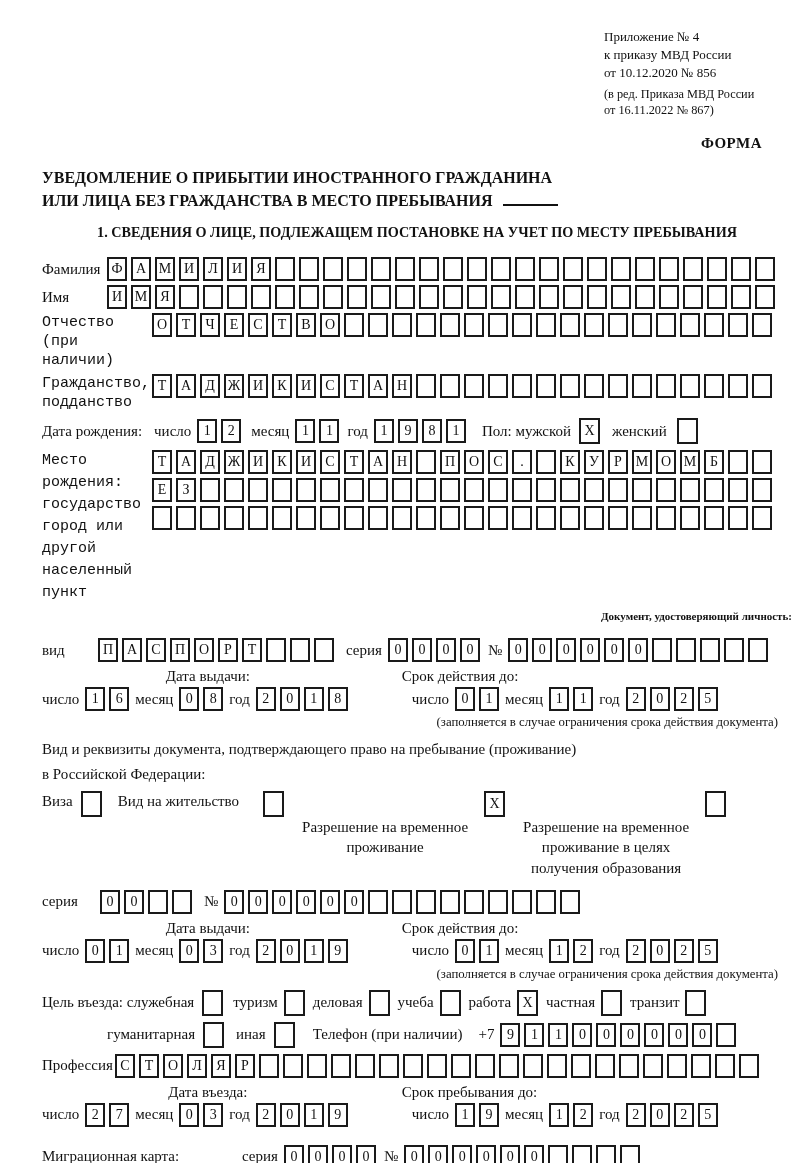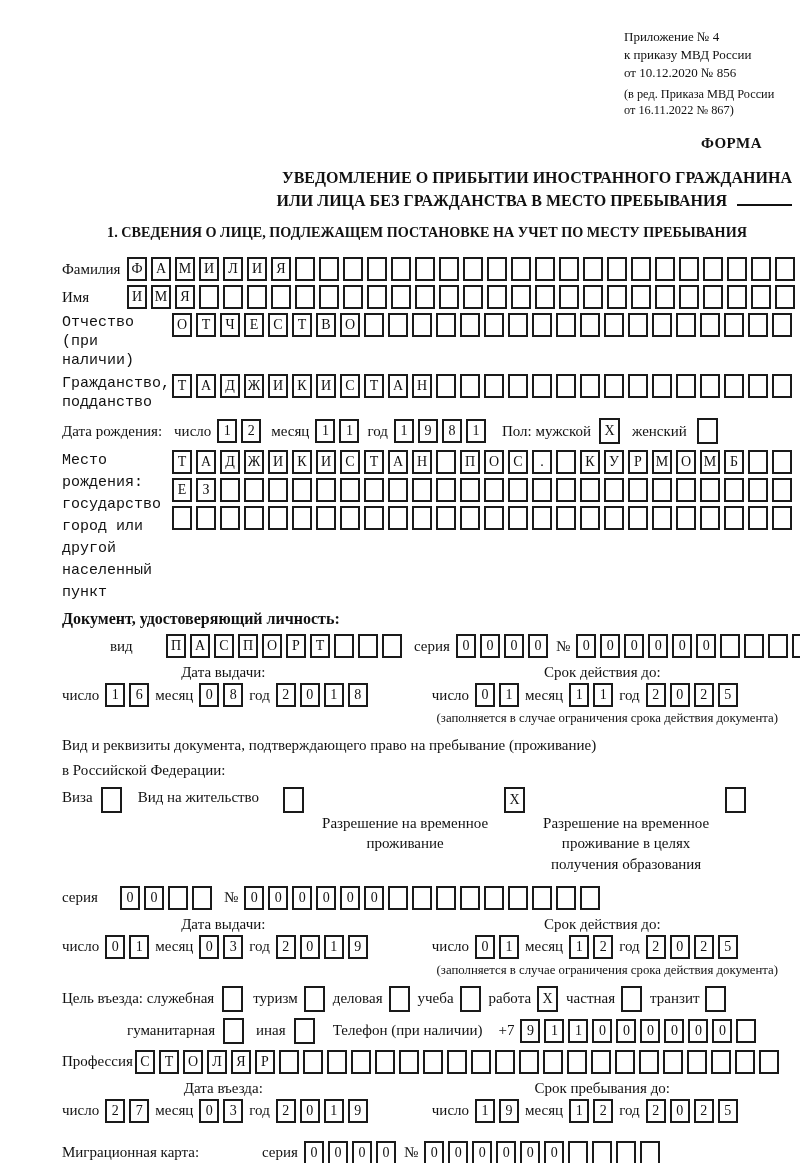--- a/index.html
+++ b/index.html
@@ -3,27 +3,27 @@
 <meta charset="utf-8">
 <style>
   * { box-sizing: border-box; margin: 0; padding: 0; }
   html,body { background:#ffffff; }
   body {
     width: 800px; height: 1163px;
     color:#111;
     font-family: "Liberation Serif", "DejaVu Serif", serif;
     font-size: 15px;
   }
-  .page { width:800px; height:1163px; padding:28px 8px 8px 62px; overflow:hidden; position:relative;border-radius:14px; }
+  .page { width:800px; height:1163px; padding:28px 8px 8px 42px; overflow:hidden; position:relative;border-radius:14px; }
 
   .hdr { margin-left:562px; font-size:13px; line-height:1.4; }
   .hdr .amend { font-size:12.3px; margin-top:3px; line-height:1.35; }
   .forma { text-align:right; padding-right:30px; font-weight:bold; font-size:15px; margin-top:16px; letter-spacing:0.5px; }
 
-  .title { text-align:right; font-weight:bold; font-size:16px; margin-top:14px; line-height:1.45; }
+  .title { text-align:left; font-weight:bold; font-size:16px; margin-top:14px; line-height:1.45; }
   .blank-underline { display:inline-block; width:55px; border-bottom:2px solid #111; height:0.9em; margin-left:10px; }
 
   .sec { text-align:center; font-weight:bold; font-size:14.2px; margin-top:12px; margin-bottom:16px; }
 
   .row { display:flex; align-items:center; margin-bottom:4px; }
   .rowt { display:flex; align-items:flex-start; margin-bottom:4px; }
   .lab { flex:none; }
   .lab-col { flex:none; line-height:19px; }
   .cells { display:inline-flex; gap:4px; flex:none; }
   .cell {
@@ -31,24 +31,24 @@
     border:2px solid #1a1a1a; background:#fff;
     text-align:center; font-size:14px; line-height:20px;
   }
   .cb { width:21px; height:26px; line-height:22px; }
 
   .w65  { width:65px; }
   .w110 { width:110px;font-family:Liberation Mono, monospace; }
   .w128 { width:128px; }
   .stack > div { margin-bottom:4px; }
 
-  .center-head { text-align:left; font-weight:bold; font-size:16px; margin:6px 0 6px 0; }
+  .center-head { text-align:right; font-weight:bold; font-size:11px; margin:6px 0 16px 0; }
   .two-heads { display:flex; margin-bottom:2px;gap:28px; }
   .two-heads .h1 { width:340px; text-align:center; }
-  .two-heads .h2 { width:400px; text-align:center; }
+  .two-heads .h2 { width:400px; }
   .dg { display:inline-flex; align-items:center; gap:6px; }
   .note-right { text-align:right; padding-right:14px; font-size:12.8px; margin:2px 0 8px 0; }
 
   .intro { line-height:1.5; margin-bottom:2px; }
 
   .opt { display:inline-flex; align-items:flex-start; gap:8px; }
   .opt .olab { line-height:1.35; }
   .opt .olab.c { text-align:center;margin-top:26px; }
 
   .mt6 { margin-top:6px; } .mt10 { margin-top:18px; } .mt12 { margin-top:12px; }
@@ -335,21 +335,21 @@
             <span class="cell"></span>
             <span class="cell"></span>
             <span class="cell"></span>
           </span></div>
     </div>
   </div>
 
   <div class="center-head">Документ, удостоверяющий личность:</div>
 
   <div class="row">
-    <span class="lab" style="width:56px;margin-left:48px;">вид</span>
+    <span class="lab" style="width:56px;">вид</span>
     <span class="cells">
         <span class="cell">П</span>
         <span class="cell">А</span>
         <span class="cell">С</span>
         <span class="cell">П</span>
         <span class="cell">О</span>
         <span class="cell">Р</span>
         <span class="cell">Т</span>
         <span class="cell"></span>
         <span class="cell"></span>

